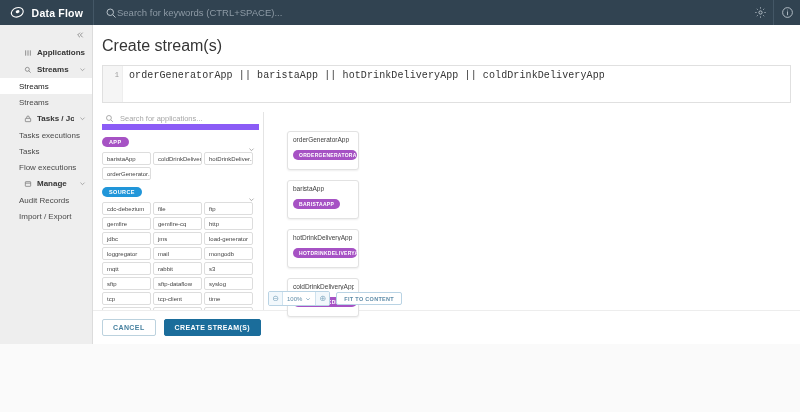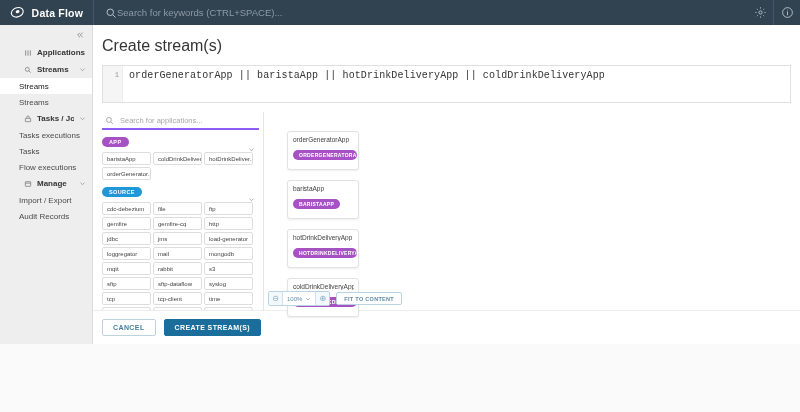--- a/index.html
+++ b/index.html
@@ -88,21 +88,21 @@
   .workspace { flex: 1; display: flex; margin: 9px 9px 0 9px; min-height: 0; }
 
   
   .palette {
     width: 162px; flex: 0 0 162px;
     display: flex; flex-direction: column; min-height: 0;
     border-right: 1px solid #e4e4e4; padding-right: 4px;
   }
   .palette-search {
     display: flex; align-items: center; gap: 6px;
-    height: 18px; border-bottom: 2px solid #8b5cf6; padding-left: 3px;
+    height: 18px; border-bottom: 6px solid #8b5cf6; padding-left: 3px;
     margin-bottom: 5px;
   }
   .palette-search svg { width: 9px; height: 9px; flex: 0 0 9px; }
   .palette-search input {
     border: 0; outline: none; background: transparent;
     font-size: 7.5px; font-family: inherit; color: #555; width: 100%;
   }
   .palette-search input::placeholder { color: #a7a7a7; }
 
   .palette-scroll { flex: 1; overflow: hidden; }
@@ -279,22 +279,22 @@
                 <line x1="4" y1="9.5" x2="20" y2="9.5"></line>
             </svg>
           </span>
           <span class="glabel">Manage</span>
           <span class="chev">
             <svg viewBox="0 0 24 24" fill="none" stroke="#8a8a8a" stroke-width="2.4">
                 <polyline points="5,9 12,16 19,9"></polyline>
               </svg>
           </span>
         </div>
+        <div class="nav-sub">Audit Records</div>
         <div class="nav-sub">Import / Export</div>
-        <div class="nav-sub">Audit Records</div>
       </div>
     </div>
 
     <div class="main">
 
       <h1 class="page-title">Create stream(s)</h1>
 
       <div class="editor">
         <div class="editor-gutter">1</div>
         <div class="editor-code">orderGeneratorApp || baristaApp || hotDrinkDeliveryApp || coldDrinkDeliveryApp</div>

